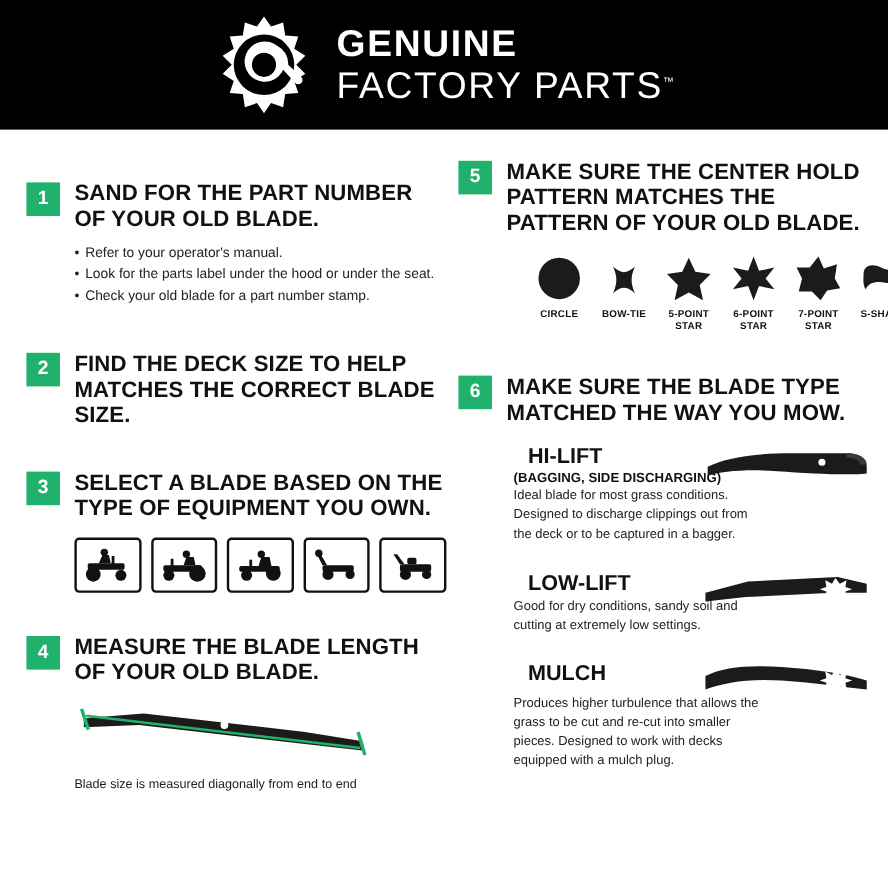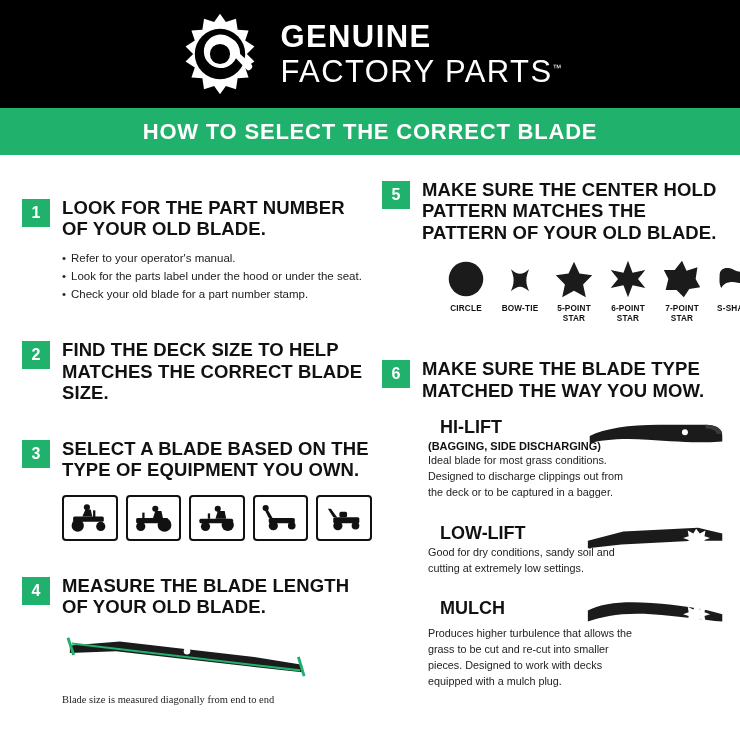--- a/index.html
+++ b/index.html
@@ -57,21 +57,21 @@
   }
 
   
   .equip-row { display:flex; gap:8px; margin:14px 0 0 40px; }
   .equip-box {
     width:56px; height:46px; border:2px solid #111; border-radius:4px;
     display:flex; align-items:center; justify-content:center;
   }
 
   
-  .measure-wrap { margin: 14px 0 0 40px; font-family: Liberation Serif, serif; }
+  .measure-wrap { margin: 14px 0 0 40px; }
   .measure-caption { font-size:10.5px; color:#222; margin-top:10px; }
 
   
   .pattern-row { display:flex; gap:14px; margin:14px 0 0 64px; }
   .pattern-item { width:48px; text-align:center; }
   .pattern-shape { height:44px; display:flex; align-items:center; justify-content:center; }
   .pattern-label {
     font-size:8.2px; font-weight:bold; color:#111; letter-spacing:0.2px; line-height:1.2; margin-top:3px;
   }
 
@@ -99,31 +99,28 @@
           <circle cx="50" cy="50" r="9" fill="#000000"></circle>
         </svg>
       </span>
       <span class="brand-text">
         <span class="brand-line1">GENUINE</span>
         <span class="brand-line2"><span>FACTORY PARTS</span><span class="tm">™</span></span>
       </span>
     </div>
   </div>
 
-  <div class="greenbar">
-    <span class="greenbar-title">HOW TO SELECT THE CORRECT BLADE</span>
-  </div>
 
   <div class="body">
 
     <div class="col-left">
 
       <div class="step" style="margin-top:26px;">
         <div class="num">1</div>
-        <div class="step-title">LOOK FOR THE PART NUMBER OF YOUR OLD BLADE.</div>
+        <div class="step-title">SAND FOR THE PART NUMBER OF YOUR OLD BLADE.</div>
       </div>
       <ul class="bullets">
         <li>Refer to your operator's manual.</li>
         <li>Look for the parts label under the hood or under the seat.</li>
         <li>Check your old blade for a part number stamp.</li>
       </ul>
 
       <div class="step" style="margin-top:36px;">
         <div class="num">2</div>
         <div class="step-title">FIND THE DECK SIZE TO HELP MATCHES THE CORRECT BLADE SIZE.</div>

